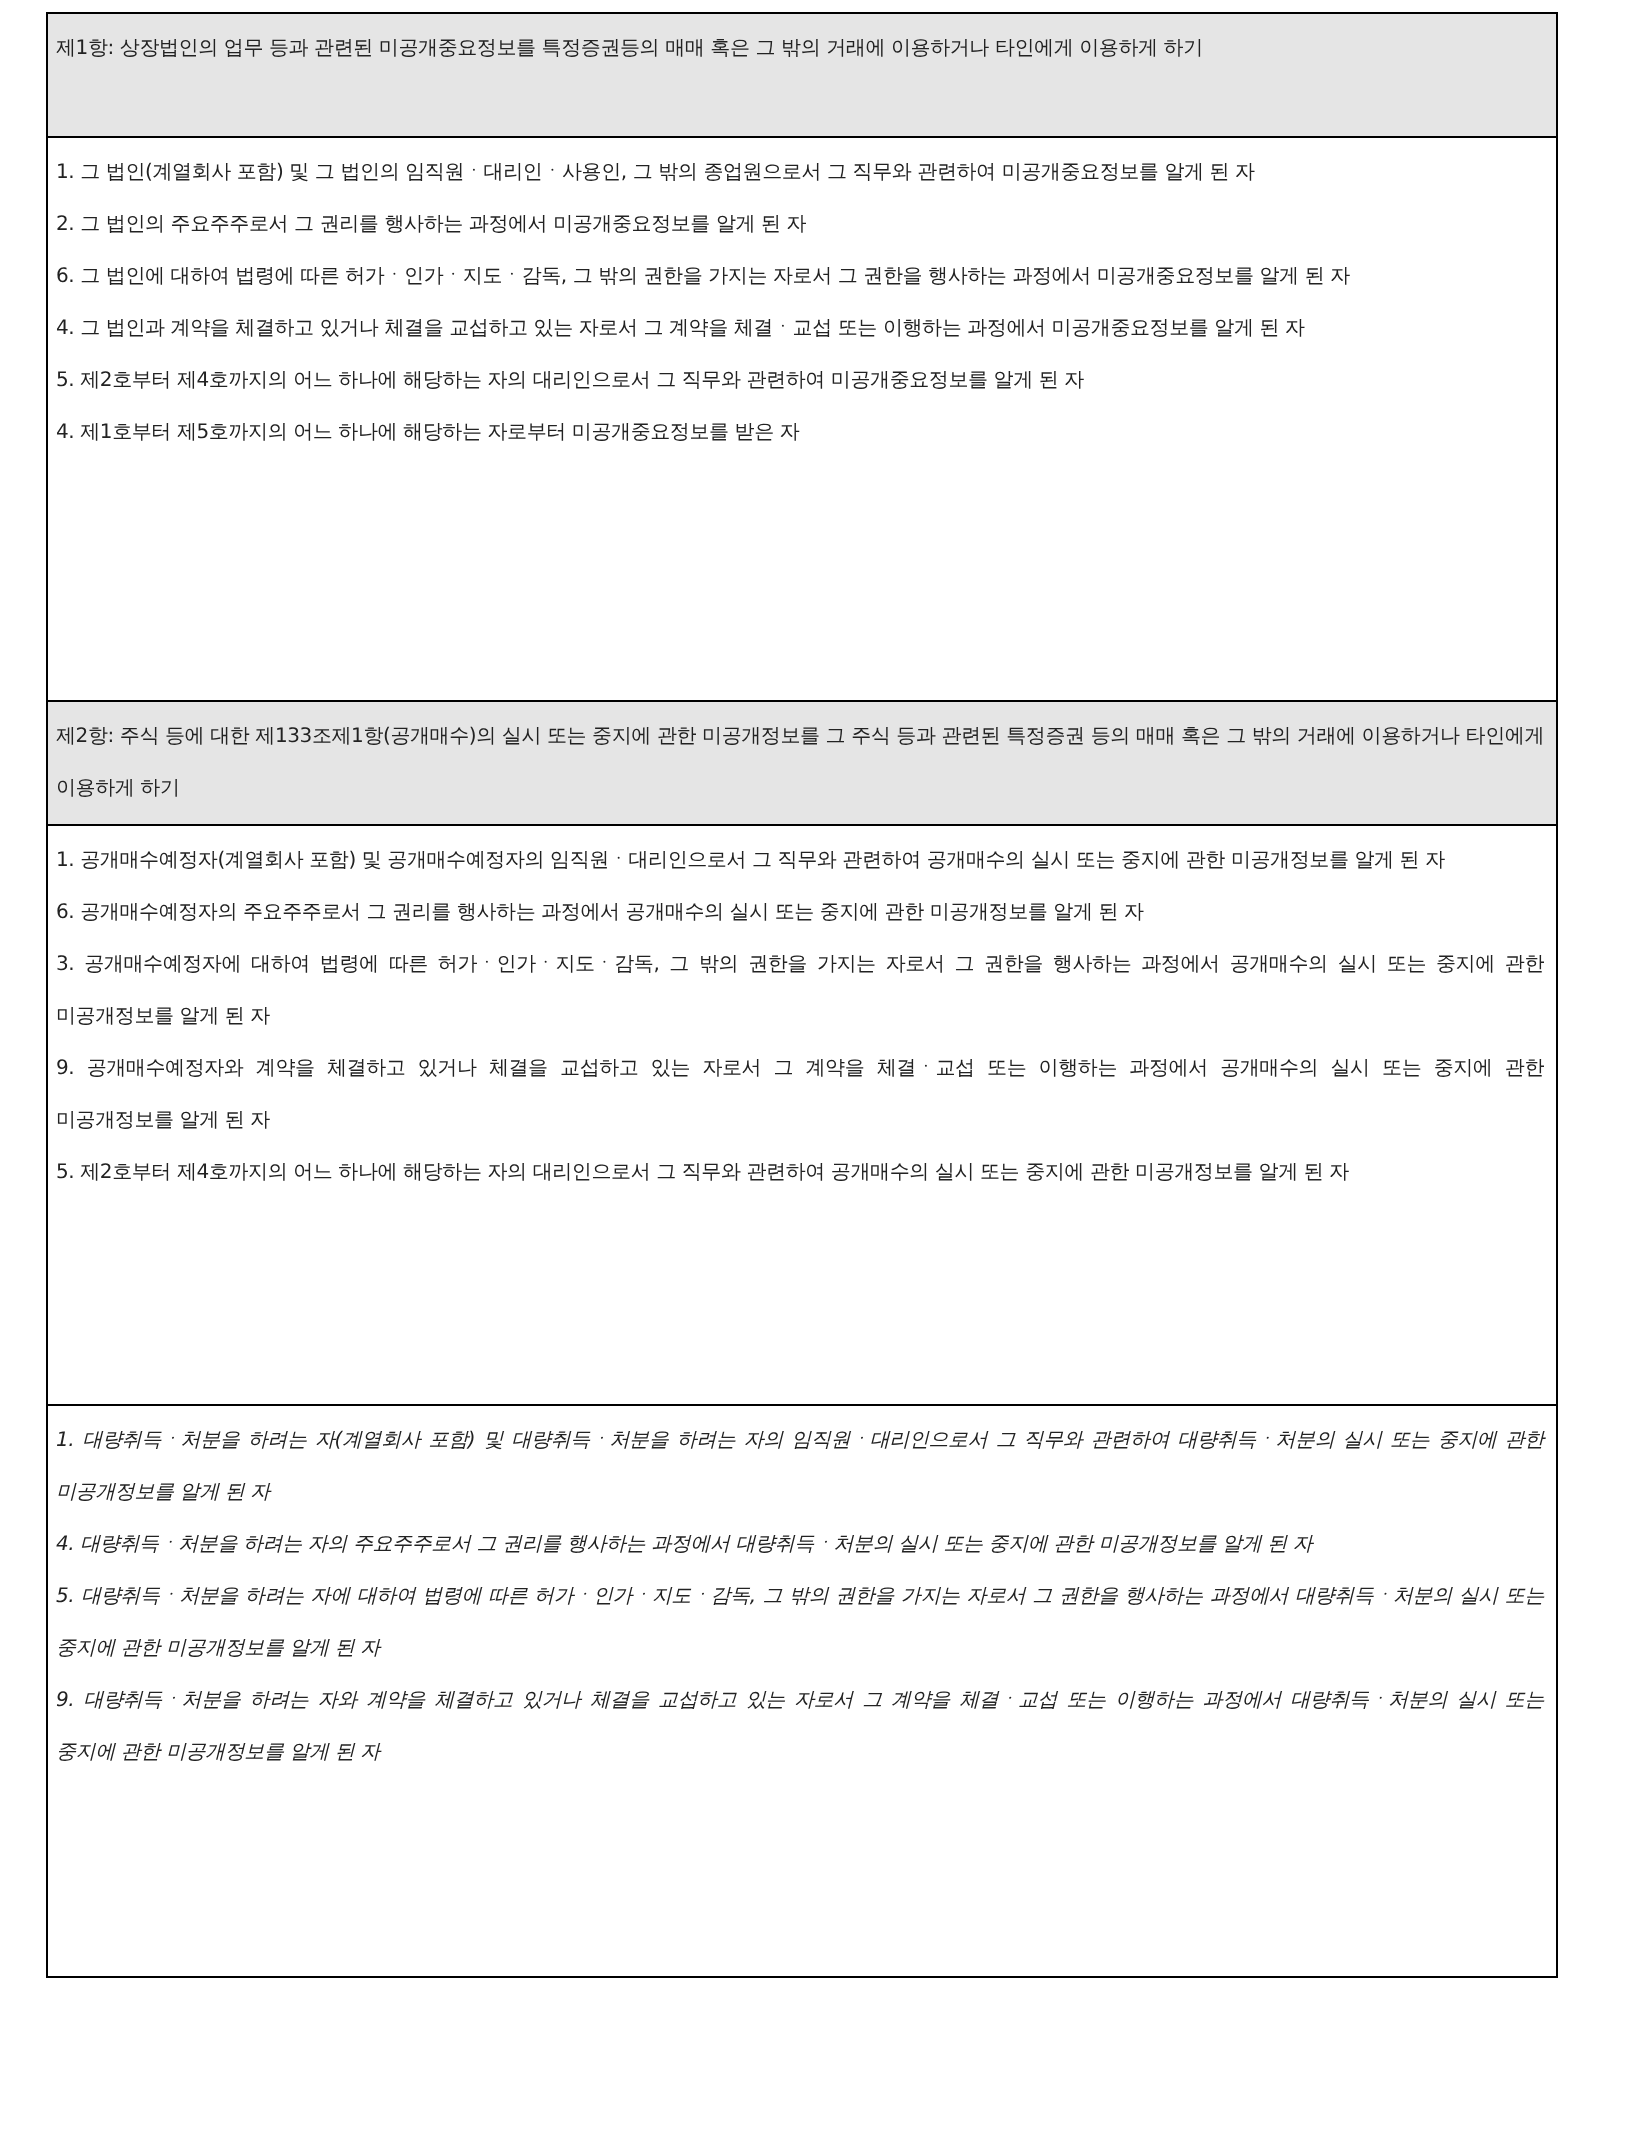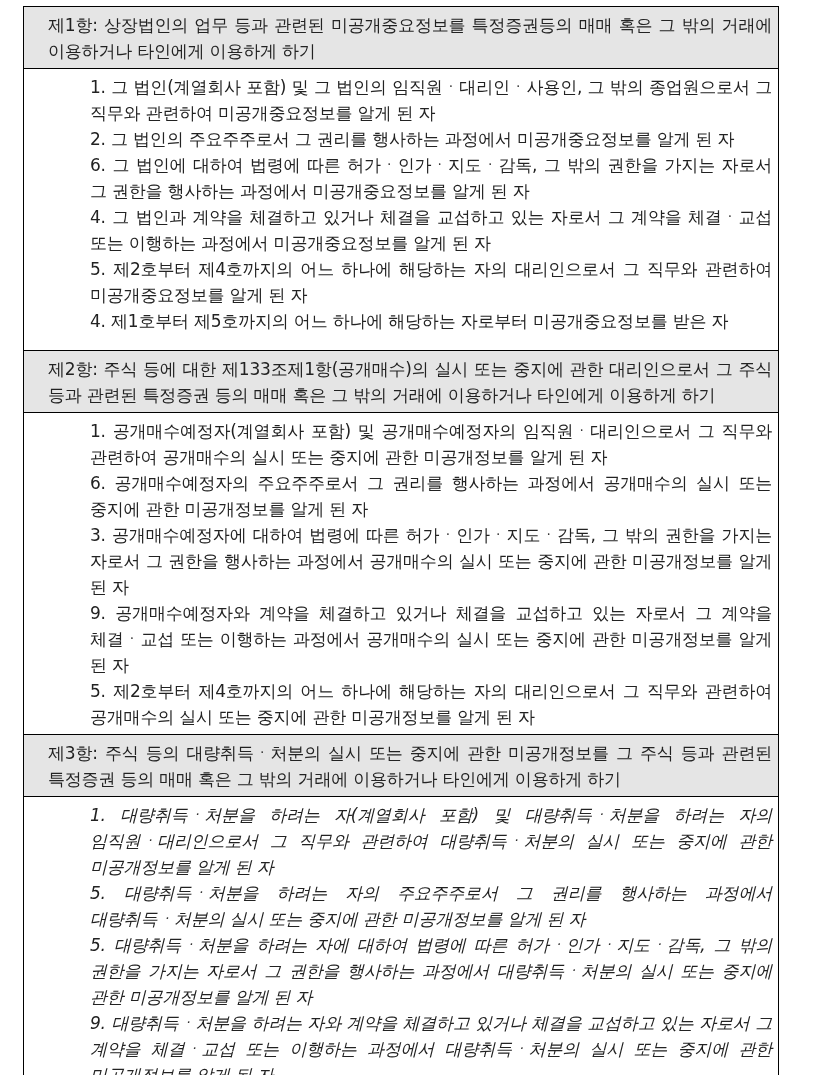--- a/index.html
+++ b/index.html
@@ -1,64 +1,61 @@
 <!DOCTYPE html>
 <html><head>
 <meta charset="utf-8">
 <style>
   html, body { margin:0; padding:0; background:#ffffff; }
   body { width:822px; height:1075px; position:relative; overflow:hidden;
          font-family:"DejaVu Sans", "Liberation Sans", sans-serif; color:#222; }
   .doc-table { position:absolute; left:23px; top:6px; width:756px;
                border-collapse:collapse; table-layout:fixed; }
-  .doc-table td { border:1.5px solid #000; padding:5px 6px 4px 24px; vertical-align:top;
-                  font-size:17px; line-height:26px; text-align:justify; text-align-last:left;
+  .doc-table td { border:1.5px solid #000; padding:5px 6px 4px 4px; vertical-align:top;
+                  font-size:10px; line-height:26px; text-align:justify; text-align-last:left;
                   letter-spacing:-0.2px; word-break:keep-all; }
   .doc-table tr.hdr td { background:#e5e5e5; }
   .hdr td { height:52px; }
   .row-body1 td { height:272px; }
   .row-body2 td { height:280px; }
   .row-body3 td { height:276px;font-style:italic; }
-  .item { display:block;margin-left:42px; }
+  .item { display:block; }
 </style>
 </head>
 <body>
 
 <table class="doc-table">
   <tbody>
     <tr class="hdr">
       <td>제1항: 상장법인의 업무 등과 관련된 미공개중요정보를 특정증권등의 매매 혹은 그 밖의 거래에 이용하거나 타인에게 이용하게 하기</td>
     </tr>
     <tr class="row-body1">
       <td>
         <span class="item">1. 그 법인(계열회사 포함) 및 그 법인의 임직원ㆍ대리인ㆍ사용인, 그 밖의 종업원으로서 그 직무와 관련하여 미공개중요정보를 알게 된 자</span>
         <span class="item">2. 그 법인의 주요주주로서 그 권리를 행사하는 과정에서 미공개중요정보를 알게 된 자</span>
         <span class="item">6. 그 법인에 대하여 법령에 따른 허가ㆍ인가ㆍ지도ㆍ감독, 그 밖의 권한을 가지는 자로서 그 권한을 행사하는 과정에서 미공개중요정보를 알게 된 자</span>
         <span class="item">4. 그 법인과 계약을 체결하고 있거나 체결을 교섭하고 있는 자로서 그 계약을 체결ㆍ교섭 또는 이행하는 과정에서 미공개중요정보를 알게 된 자</span>
         <span class="item">5. 제2호부터 제4호까지의 어느 하나에 해당하는 자의 대리인으로서 그 직무와 관련하여 미공개중요정보를 알게 된 자</span>
         <span class="item">4. 제1호부터 제5호까지의 어느 하나에 해당하는 자로부터 미공개중요정보를 받은 자</span>
       </td>
     </tr>
     <tr class="hdr">
-      <td>제2항: 주식 등에 대한 제133조제1항(공개매수)의 실시 또는 중지에 관한 대리인으로서 그 주식 등과 관련된 특정증권 등의 매매 혹은 그 밖의 거래에 이용하거나 타인에게 이용하게 하기</td>
+      <td>제2항: 주식 등에 대한 제133조제1항(공개매수)의 실시 또는 중지에 관한 미공개정보를 그 주식 등과 관련된 특정증권 등의 매매 혹은 그 밖의 거래에 이용하거나 타인에게 이용하게 하기</td>
     </tr>
     <tr class="row-body2">
       <td>
         <span class="item">1. 공개매수예정자(계열회사 포함) 및 공개매수예정자의 임직원ㆍ대리인으로서 그 직무와 관련하여 공개매수의 실시 또는 중지에 관한 미공개정보를 알게 된 자</span>
         <span class="item">6. 공개매수예정자의 주요주주로서 그 권리를 행사하는 과정에서 공개매수의 실시 또는 중지에 관한 미공개정보를 알게 된 자</span>
         <span class="item">3. 공개매수예정자에 대하여 법령에 따른 허가ㆍ인가ㆍ지도ㆍ감독, 그 밖의 권한을 가지는 자로서 그 권한을 행사하는 과정에서 공개매수의 실시 또는 중지에 관한 미공개정보를 알게 된 자</span>
         <span class="item">9. 공개매수예정자와 계약을 체결하고 있거나 체결을 교섭하고 있는 자로서 그 계약을 체결ㆍ교섭 또는 이행하는 과정에서 공개매수의 실시 또는 중지에 관한 미공개정보를 알게 된 자</span>
         <span class="item">5. 제2호부터 제4호까지의 어느 하나에 해당하는 자의 대리인으로서 그 직무와 관련하여 공개매수의 실시 또는 중지에 관한 미공개정보를 알게 된 자</span>
       </td>
     </tr>
-    <tr class="hdr">
-      <td>제3항: 주식 등의 대량취득ㆍ처분의 실시 또는 중지에 관한 미공개정보를 그 주식 등과 관련된 특정증권 등의 매매 혹은 그 밖의 거래에 이용하거나 타인에게 이용하게 하기</td>
-    </tr>
     <tr class="row-body3">
       <td>
         <span class="item">1. 대량취득ㆍ처분을 하려는 자(계열회사 포함) 및 대량취득ㆍ처분을 하려는 자의 임직원ㆍ대리인으로서 그 직무와 관련하여 대량취득ㆍ처분의 실시 또는 중지에 관한 미공개정보를 알게 된 자</span>
-        <span class="item">5. 대량취득ㆍ처분을 하려는 자의 주요주주로서 그 권리를 행사하는 과정에서 대량취득ㆍ처분의 실시 또는 중지에 관한 미공개정보를 알게 된 자</span>
+        <span class="item">4. 대량취득ㆍ처분을 하려는 자의 주요주주로서 그 권리를 행사하는 과정에서 대량취득ㆍ처분의 실시 또는 중지에 관한 미공개정보를 알게 된 자</span>
         <span class="item">5. 대량취득ㆍ처분을 하려는 자에 대하여 법령에 따른 허가ㆍ인가ㆍ지도ㆍ감독, 그 밖의 권한을 가지는 자로서 그 권한을 행사하는 과정에서 대량취득ㆍ처분의 실시 또는 중지에 관한 미공개정보를 알게 된 자</span>
         <span class="item">9. 대량취득ㆍ처분을 하려는 자와 계약을 체결하고 있거나 체결을 교섭하고 있는 자로서 그 계약을 체결ㆍ교섭 또는 이행하는 과정에서 대량취득ㆍ처분의 실시 또는 중지에 관한 미공개정보를 알게 된 자</span>
       </td>
     </tr>
   </tbody>
 </table>
 
 </body></html>

